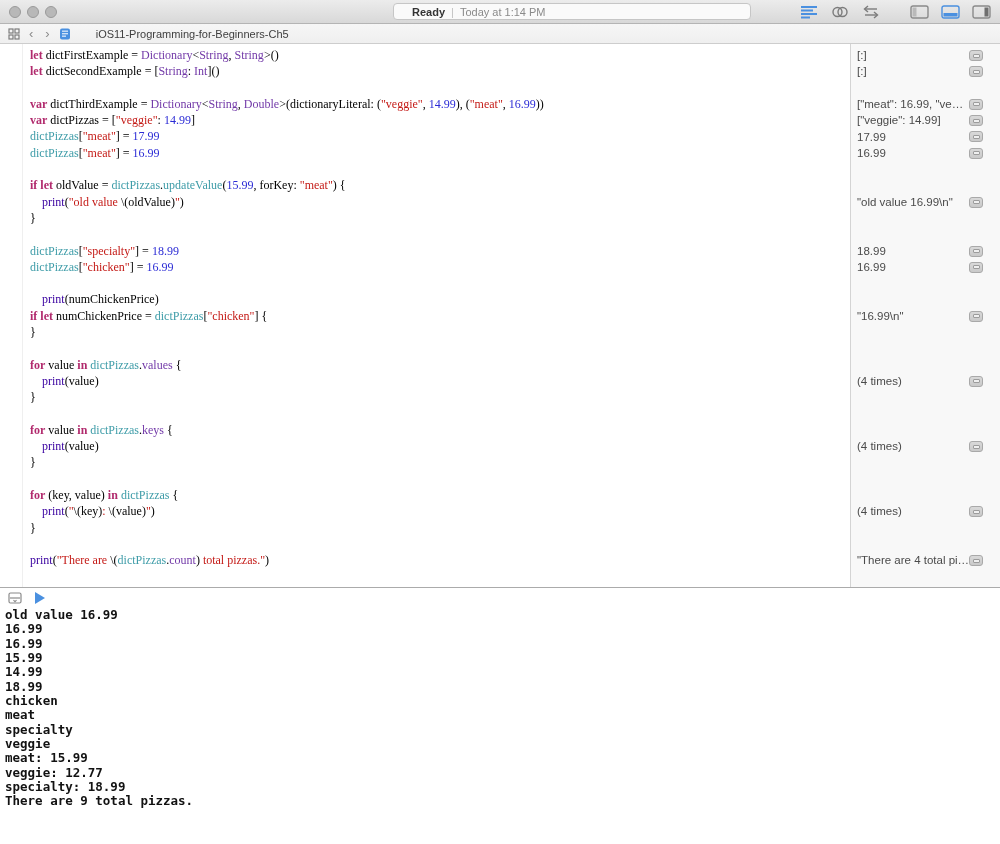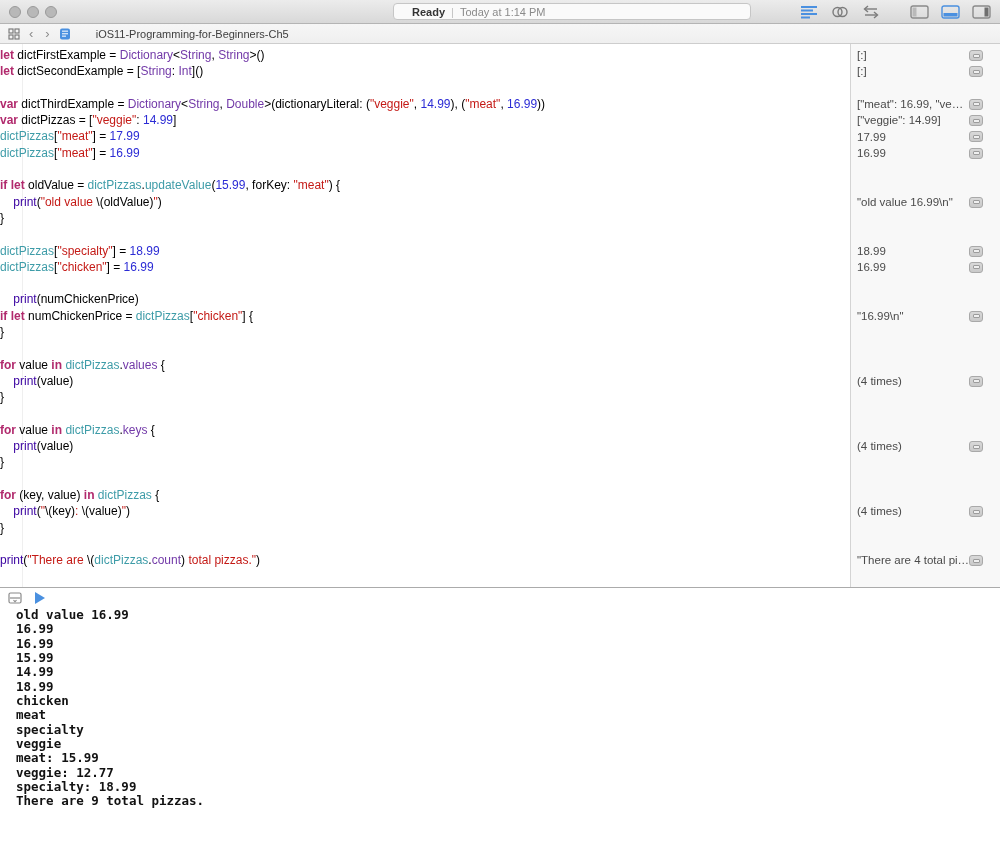--- a/index.html
+++ b/index.html
@@ -29,22 +29,22 @@
              padding-left:8px; gap:6px; }
   .jb-icon { color:#7d7d7d; font-size:12px; line-height:1; display:flex; align-items:center; }
   .chev { font-size:13px; color:#8b8b8b; padding:0 3px; }
   #jb-filename { font-size:11px; color:#3e3e3e; margin-left:19px; }
 
   
   #editor { height:544px; display:flex; position:relative; background:#fff;
             border-bottom:1px solid #ababab; }
   #gutter-line { position:absolute; left:22px; top:0; bottom:0; width:1px; background:#efefef; }
   #code-pane { flex:1; padding-top:3px; overflow:hidden; position:relative; }
-  .code-line { height:16.3px; line-height:16.3px; white-space:pre;
-               font-family:Liberation Sans, sans-serif; font-size:12px; }
+  .code-line { height:16.3px; line-height:16.3px; padding-left:30px; white-space:pre;
+               font-family:Liberation Serif, serif; font-size:12px; }
   .seg-k { color:var(--c-keyword); font-weight:bold; }
   .seg-t { color:var(--c-type); }
   .seg-s { color:var(--c-string); }
   .seg-n { color:var(--c-number); }
   .seg-v { color:var(--c-variable); }
   .seg-f { color:var(--c-function); }
   .seg-p { color:var(--c-plain); }
 
   #results-pane { width:150px; background:#f8f8f8; border-left:1px solid #d4d4d4;
                   padding-top:3px; }
@@ -57,21 +57,21 @@
                 cursor:default; }
   .result-btn span { display:block; width:7px; height:4px; background:#efefef;
                      border:1px solid #9c9c9c; border-radius:1px; }
 
   
   #console { height:255px; background:#fff; }
   #console-toolbar { height:20px; display:flex; align-items:center; padding-left:8px; gap:13px; }
   #play-button { width:0; height:0; border-left:10px solid var(--c-accent);
                  border-top:6px solid transparent; border-bottom:6px solid transparent;
                  cursor:default; }
-  #console-output { padding-left:16px; }
+  #console-output { padding-left:5px; }
   .console-line { font-family:"DejaVu Sans Mono", monospace; font-size:12.5px; font-weight:bold;
                   color:#121212; height:14.35px; line-height:14.35px; white-space:pre; }
 
   svg { display:block; }
 </style>
 </head>
 <body>
 
 <div id="window">
 

